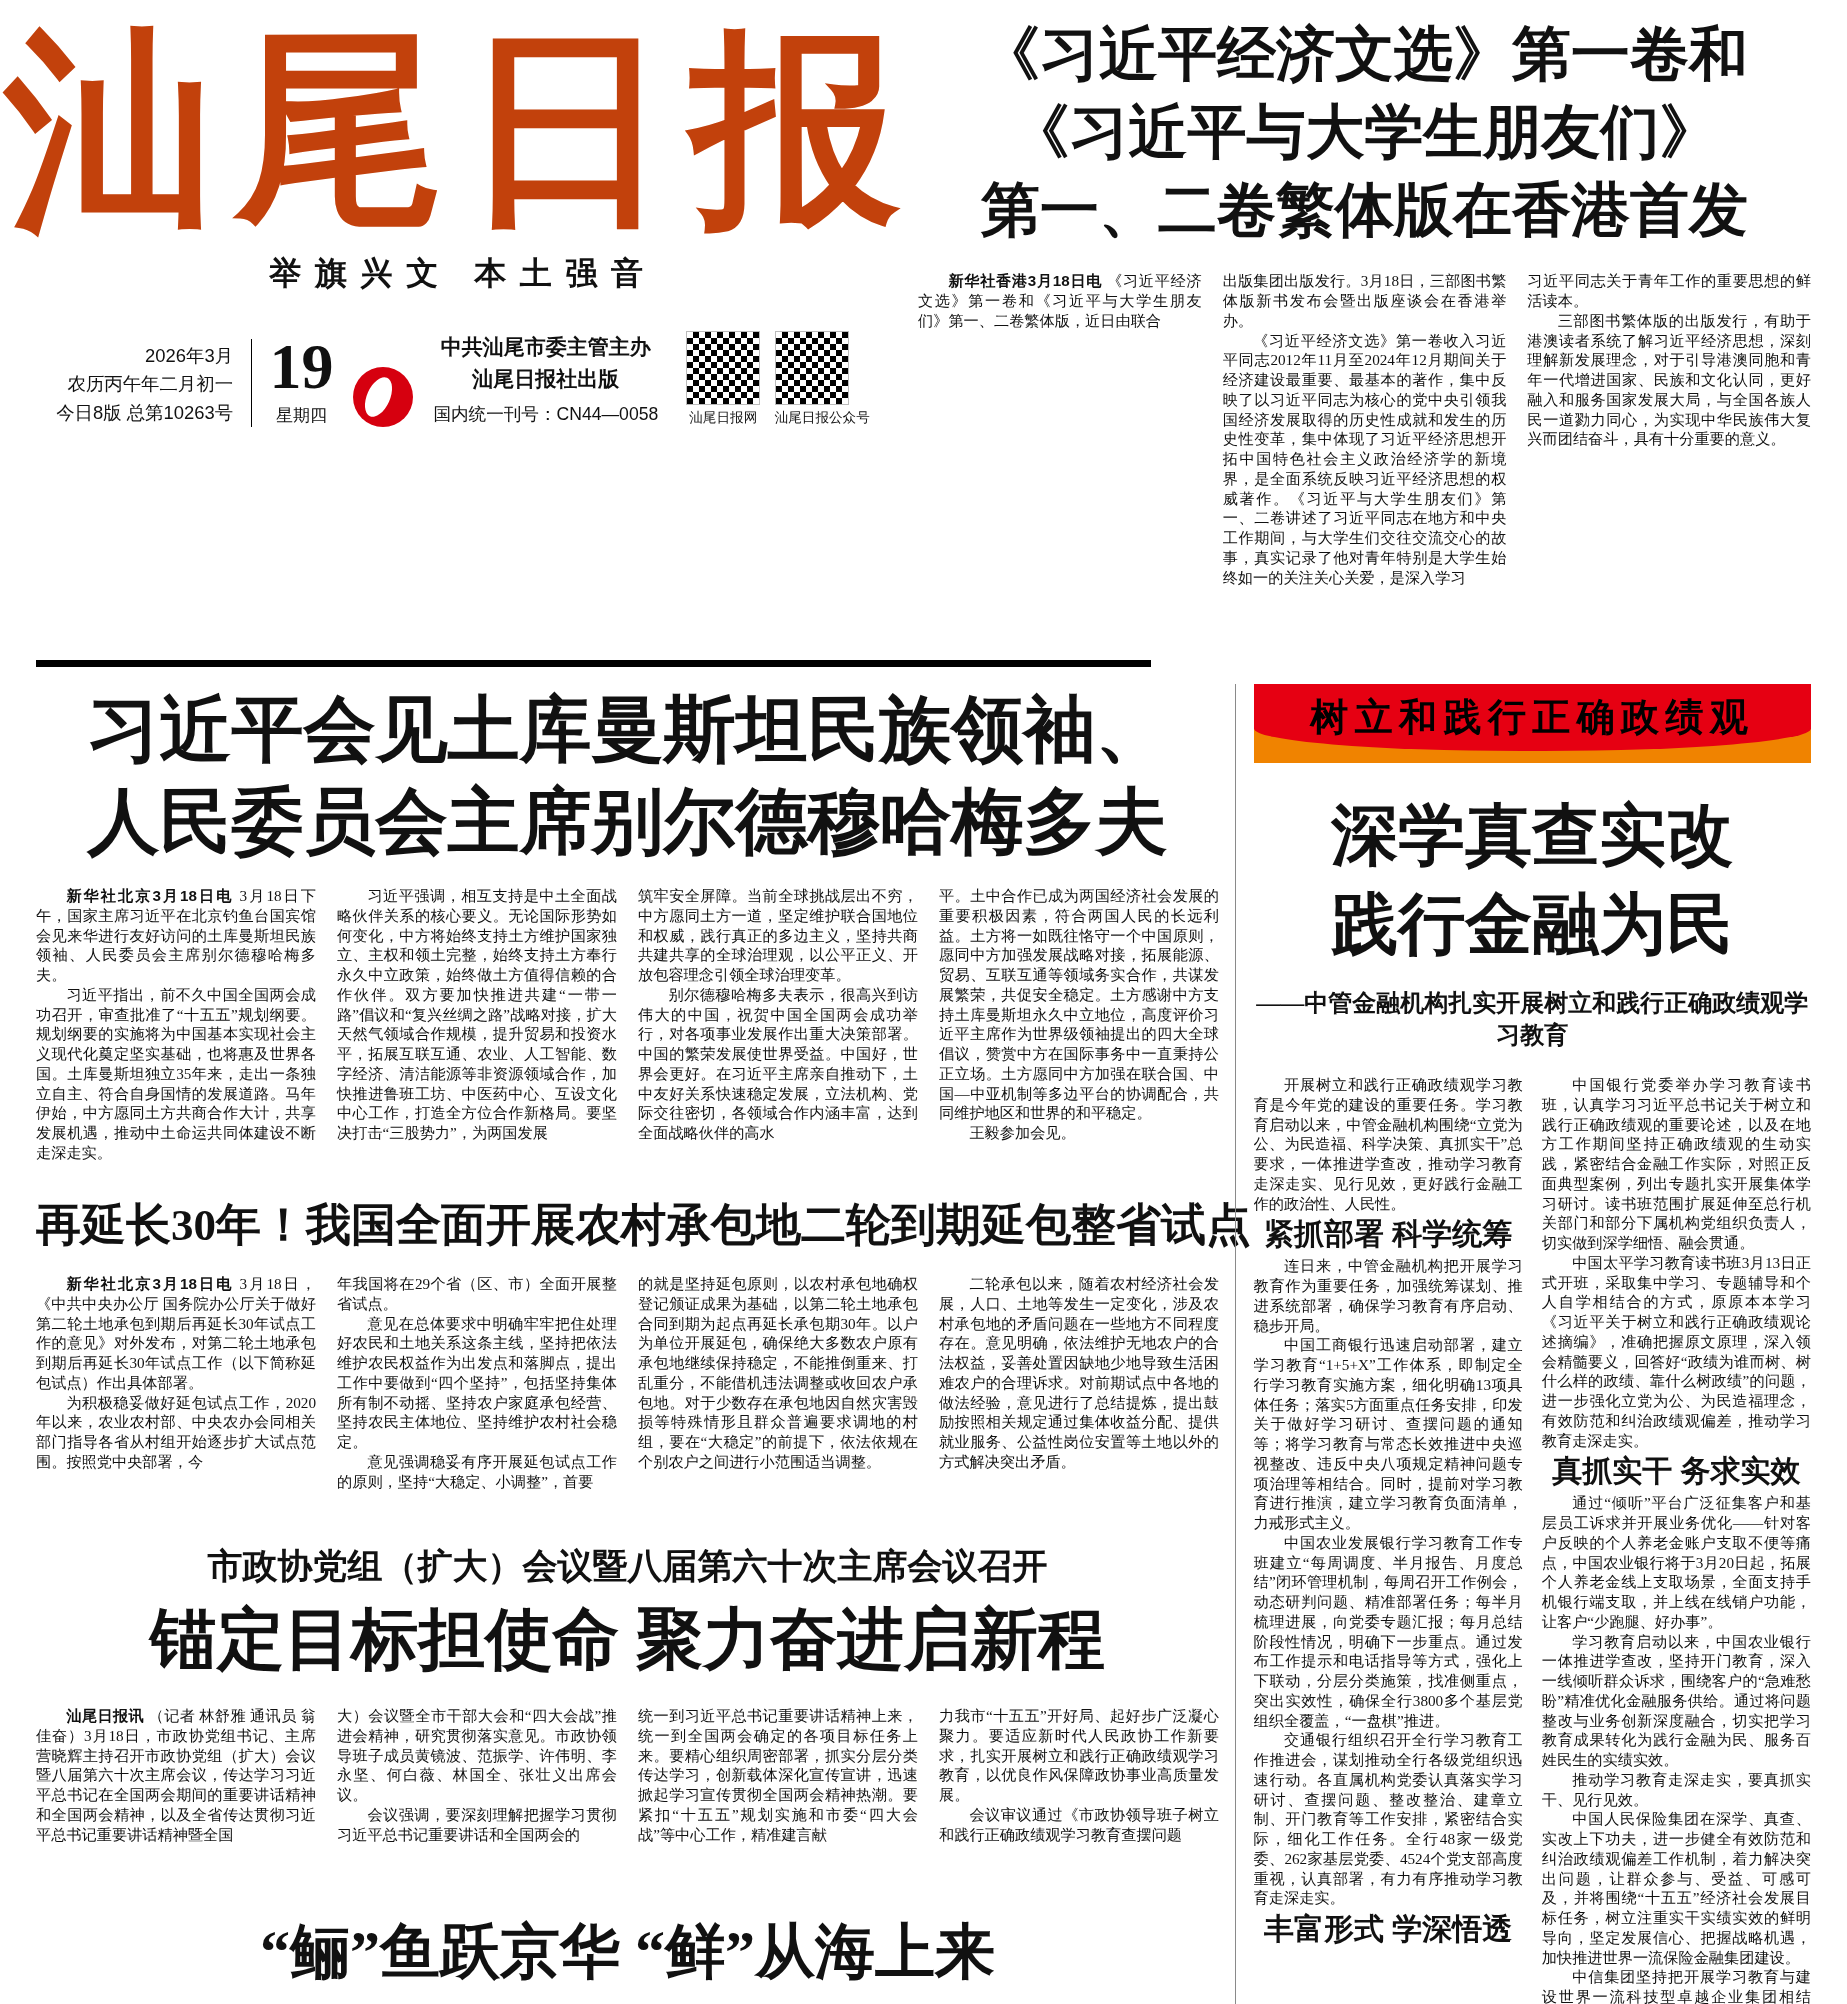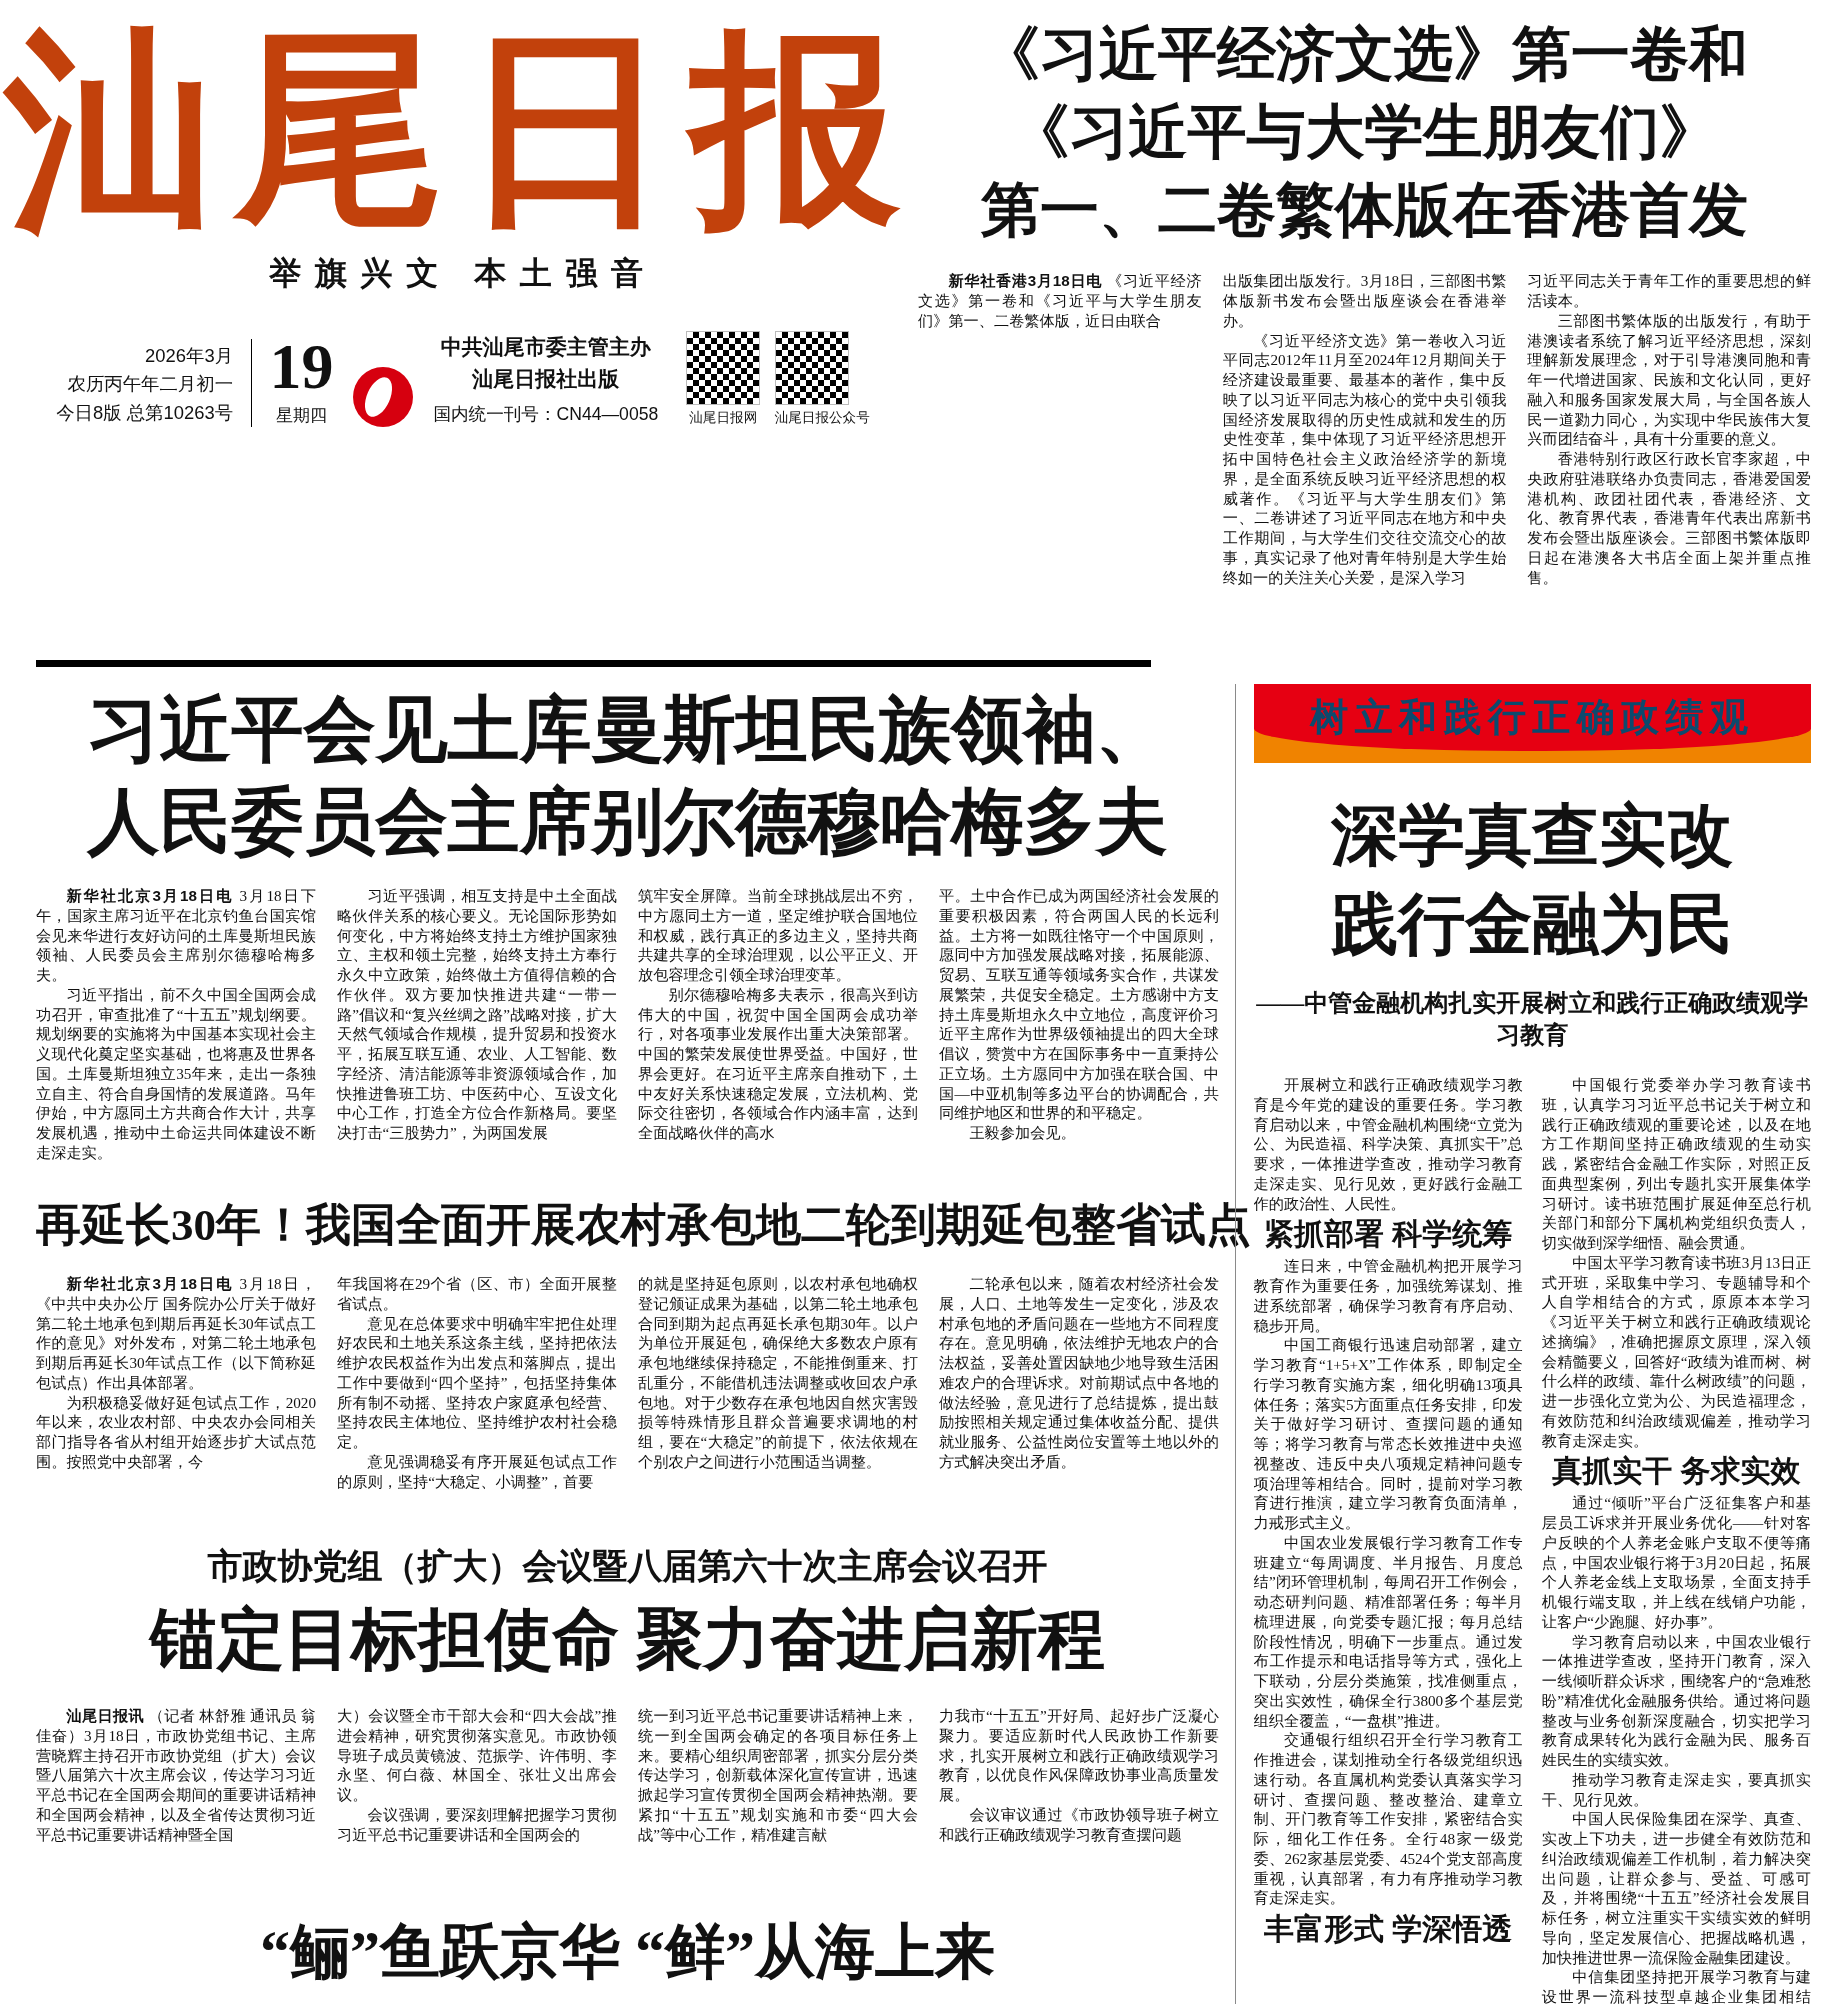--- a/index.html
+++ b/index.html
@@ -62,21 +62,21 @@
   .cppcc-head{margin:4px 0 21px;text-align:center;font-weight:bold;font-size:67px;}
   .cppcc .body-cols{height:180px;}
   .fish-head{margin:26px 0 6.4px;text-align:center;font-weight:bold;font-size:60px;}
   .fish-sub{margin:0 0 22.5px;text-align:center;font-weight:bold;font-size:34px;}
 
   
   .banner{position:relative;height:79px;background:#f08300;overflow:hidden;flex:none;}
   .banner::before{content:"";position:absolute;inset:0 0 12px 0;background:#e60012;
                   border-radius:0 0 48% 48%/0 0 22.5px 22.5px;}
   .banner span{position:relative;z-index:1;display:block;text-align:center;line-height:67px;
-               color:#0c4a6e;font-size:38px;font-weight:bold;letter-spacing:6.4px;
+               color:#000000;font-size:38px;font-weight:bold;letter-spacing:6.4px;
                font-family:"Liberation Sans","DejaVu Sans",sans-serif;}
   .fin-head{margin:28px 0 0;text-align:center;font-weight:bold;font-size:67px;line-height:1.32;}
   .fin-sub{margin:19px 0 24px;text-align:center;font-weight:bold;font-size:24px;}
   .fin-cols{display:flex;gap:19px;height:1035px;overflow:hidden;}
   .fin-cols .col{flex:1;min-width:0;}
   .fin-cols h4.colhead{font-size:30px;margin:1px 0;}
 </style>
 </head>
 <body>
 
@@ -126,21 +126,20 @@
         <div class="col">
             <p class="para"><b class="lead">新华社香港3月18日电 </b>《习近平经济文选》第一卷和《习近平与大学生朋友们》第一、二卷繁体版，近日由联合</p>
           </div>
         <div class="col">
             <p class="para cont">出版集团出版发行。3月18日，三部图书繁体版新书发布会暨出版座谈会在香港举办。</p>
             <p class="para">《习近平经济文选》第一卷收入习近平同志2012年11月至2024年12月期间关于经济建设最重要、最基本的著作，集中反映了以习近平同志为核心的党中央引领我国经济发展取得的历史性成就和发生的历史性变革，集中体现了习近平经济思想开拓中国特色社会主义政治经济学的新境界，是全面系统反映习近平经济思想的权威著作。《习近平与大学生朋友们》第一、二卷讲述了习近平同志在地方和中央工作期间，与大学生们交往交流交心的故事，真实记录了他对青年特别是大学生始终如一的关注关心关爱，是深入学习</p>
           </div>
         <div class="col">
             <p class="para cont">习近平同志关于青年工作的重要思想的鲜活读本。</p>
             <p class="para">三部图书繁体版的出版发行，有助于港澳读者系统了解习近平经济思想，深刻理解新发展理念，对于引导港澳同胞和青年一代增进国家、民族和文化认同，更好融入和服务国家发展大局，与全国各族人民一道勠力同心，为实现中华民族伟大复兴而团结奋斗，具有十分重要的意义。</p>
-            <p class="para">香港特别行政区行政长官李家超，中央政府驻港联络办负责同志，香港爱国爱港机构、政团社团代表，香港经济、文化、教育界代表，香港青年代表出席新书发布会暨出版座谈会。三部图书繁体版即日起在港澳各大书店全面上架并重点推售。</p>
           </div>
       </div>
     </div>
   </header>
 
   <div class="black-rule"></div>
 
   <div class="main">
     <div class="left">
 

